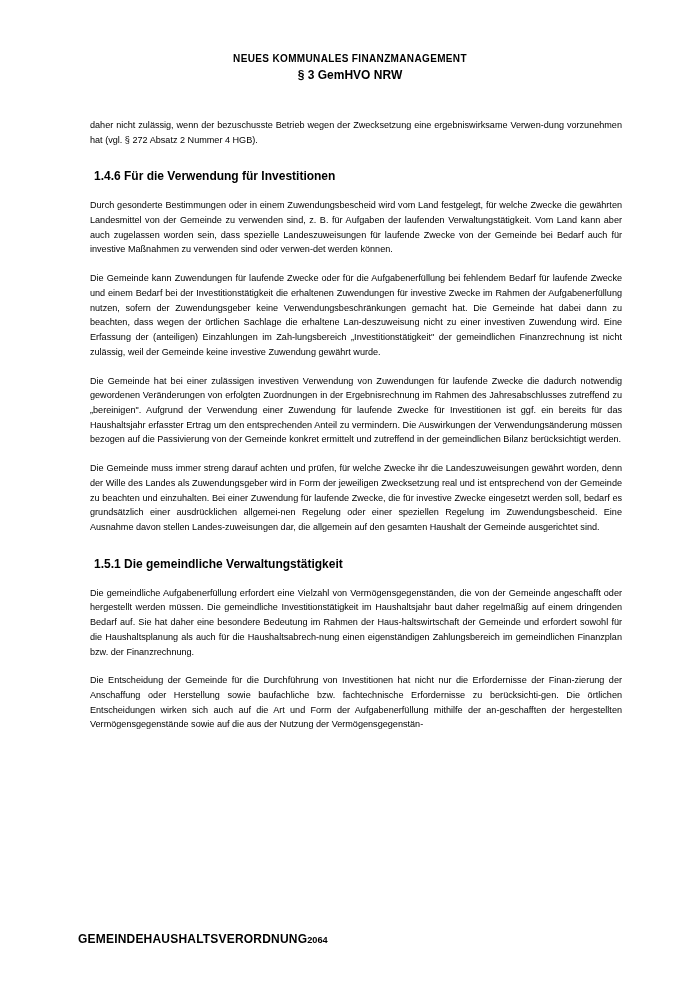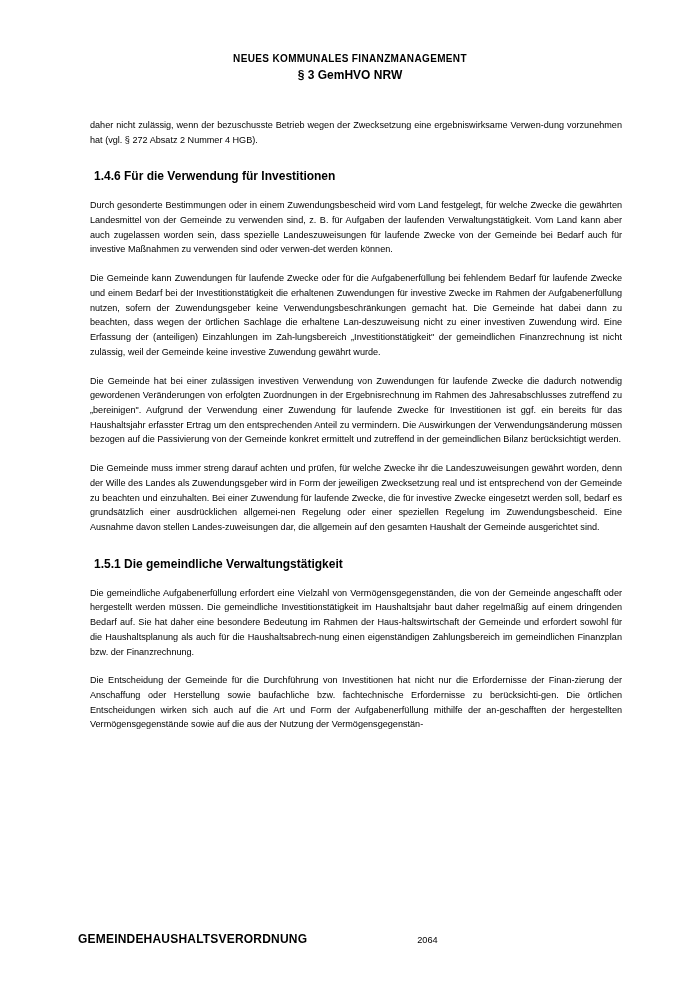--- a/index.html
+++ b/index.html
@@ -62,22 +62,21 @@
     display: flex;
     align-items: baseline;
   }
   .footer .f-left {
     font-size: 12px;
     font-weight: bold;
     letter-spacing: 0.2px;
   }
   .footer .f-page {
     font-size: 9.2px;
-    font-weight: normal;
-    margin-left: 110px;
+    font-weight: bold;
   }
 </style>
 </head>
 <body>
 
 <div class="page">
 
   <div class="doc-header">
     <div class="line1">NEUES KOMMUNALES FINANZMANAGEMENT</div>
     <div class="line2">§ 3 GemHVO NRW</div>

